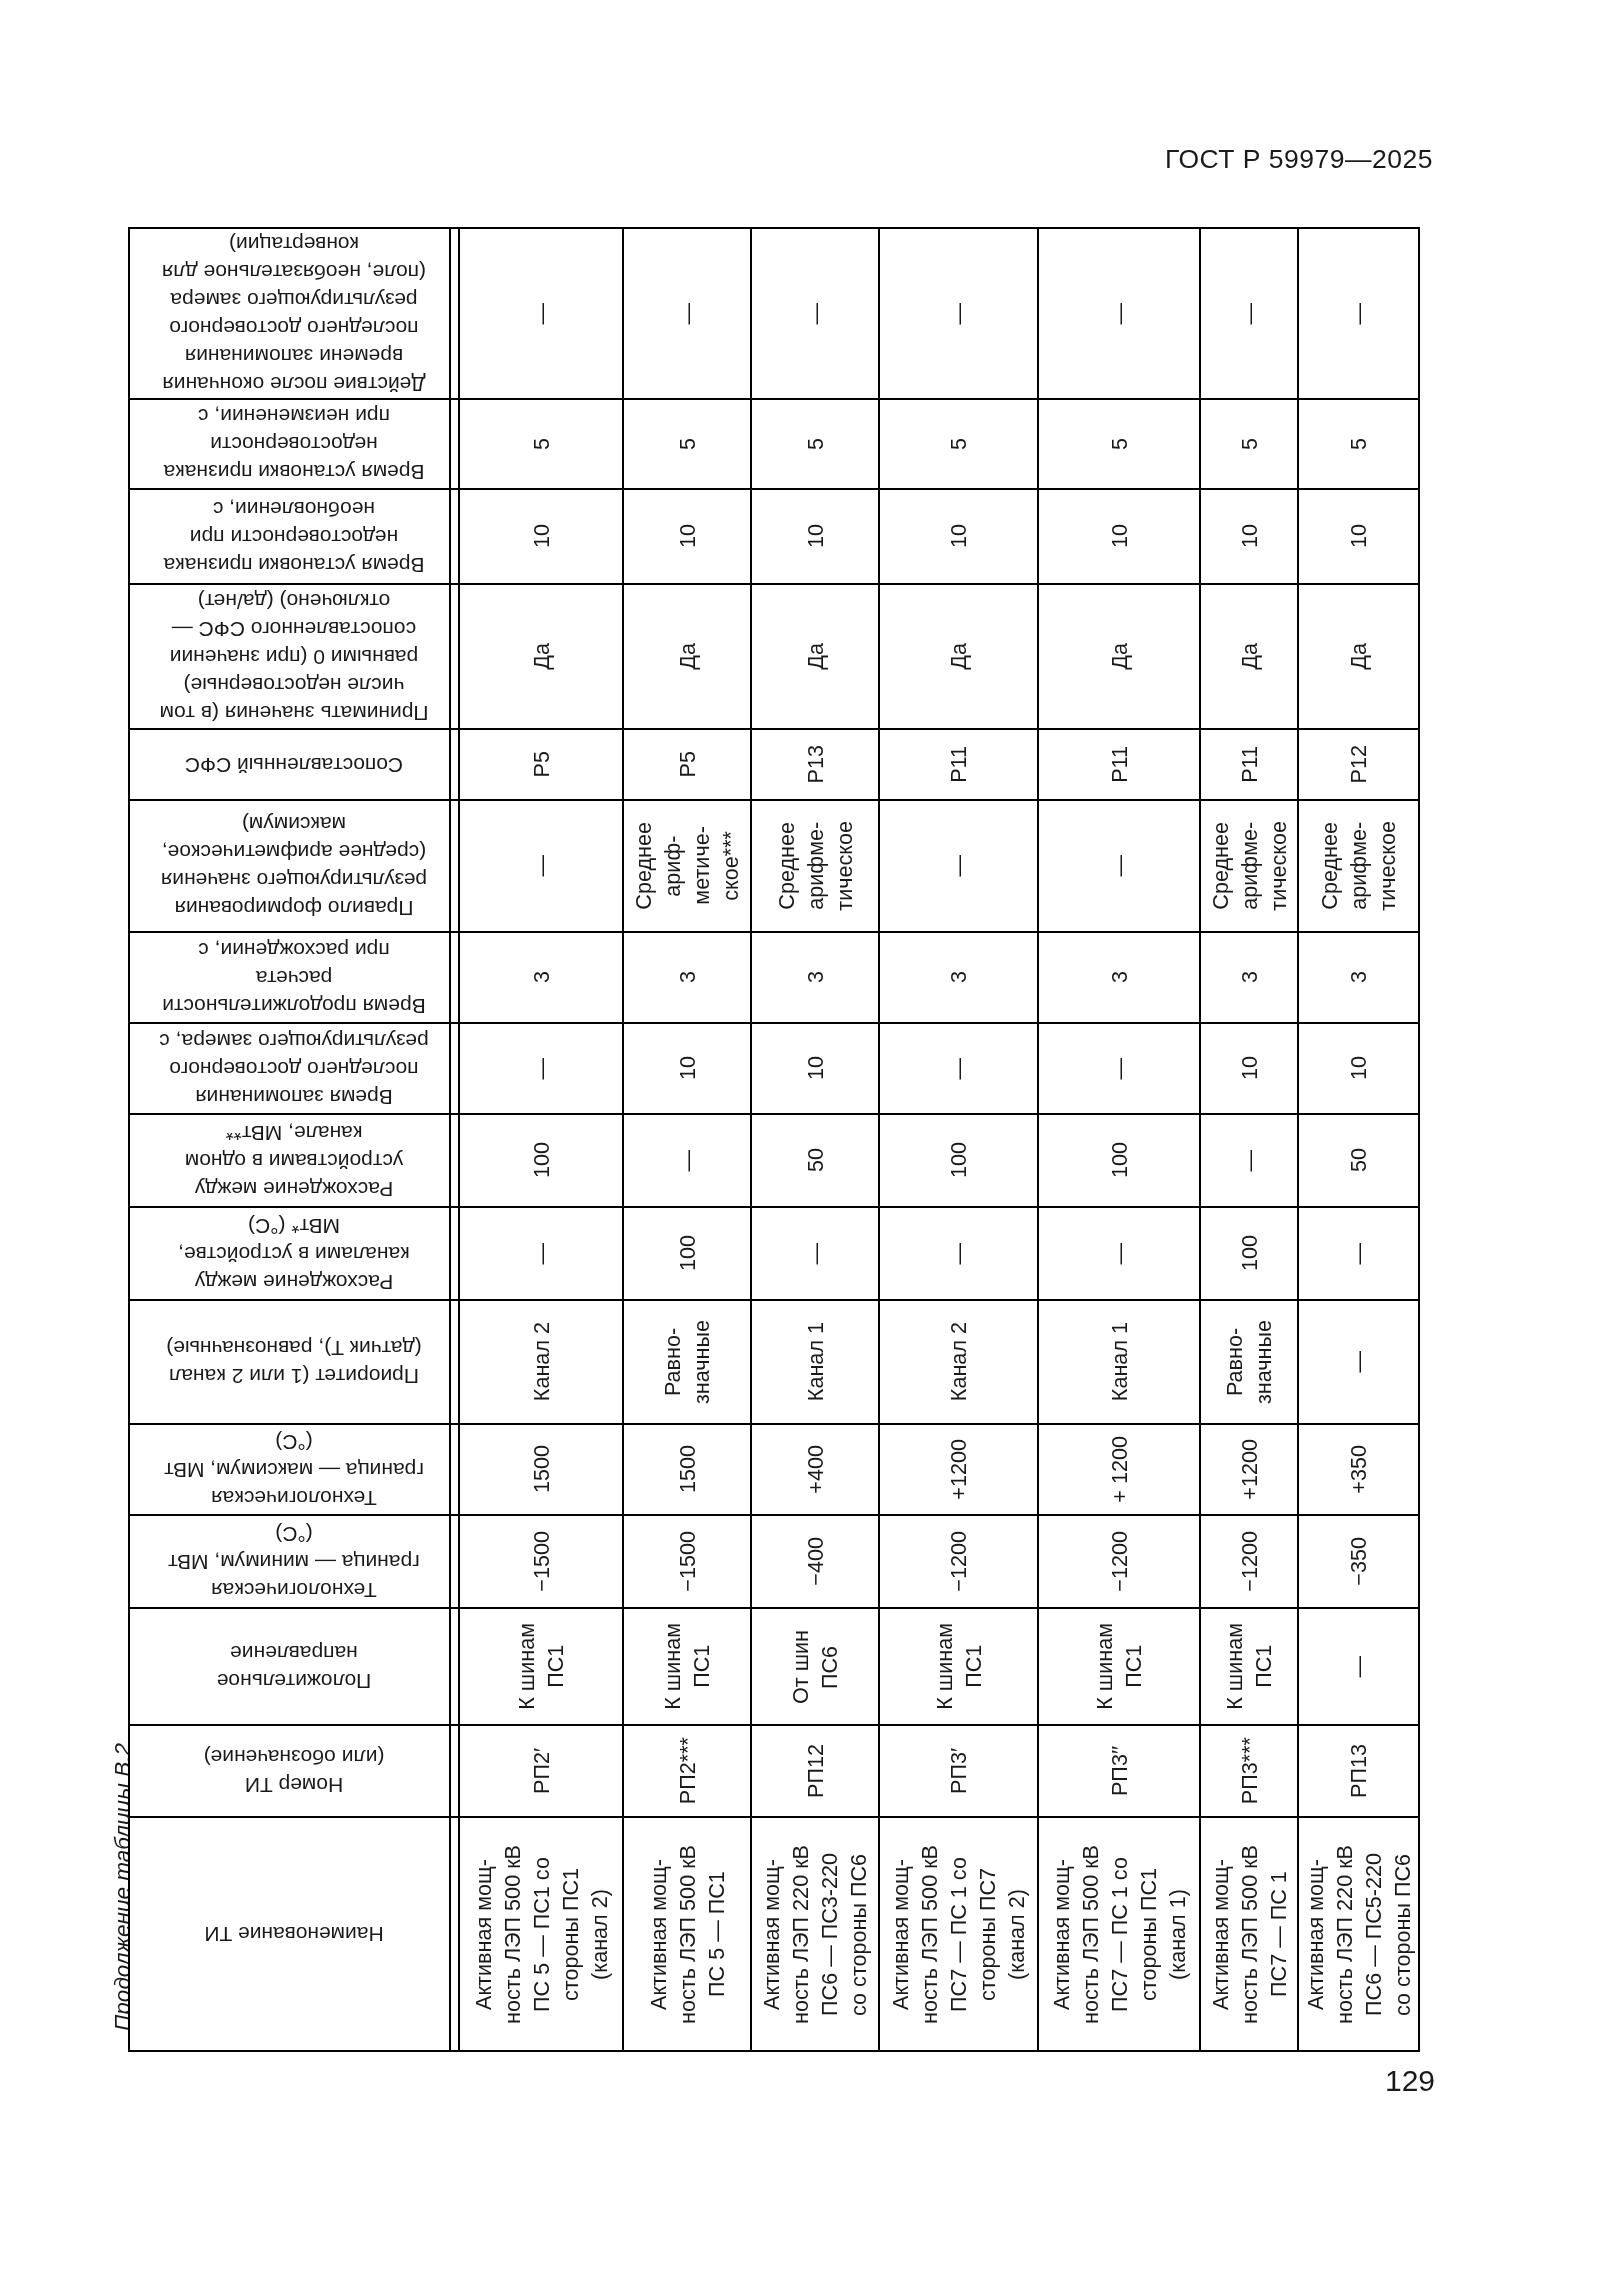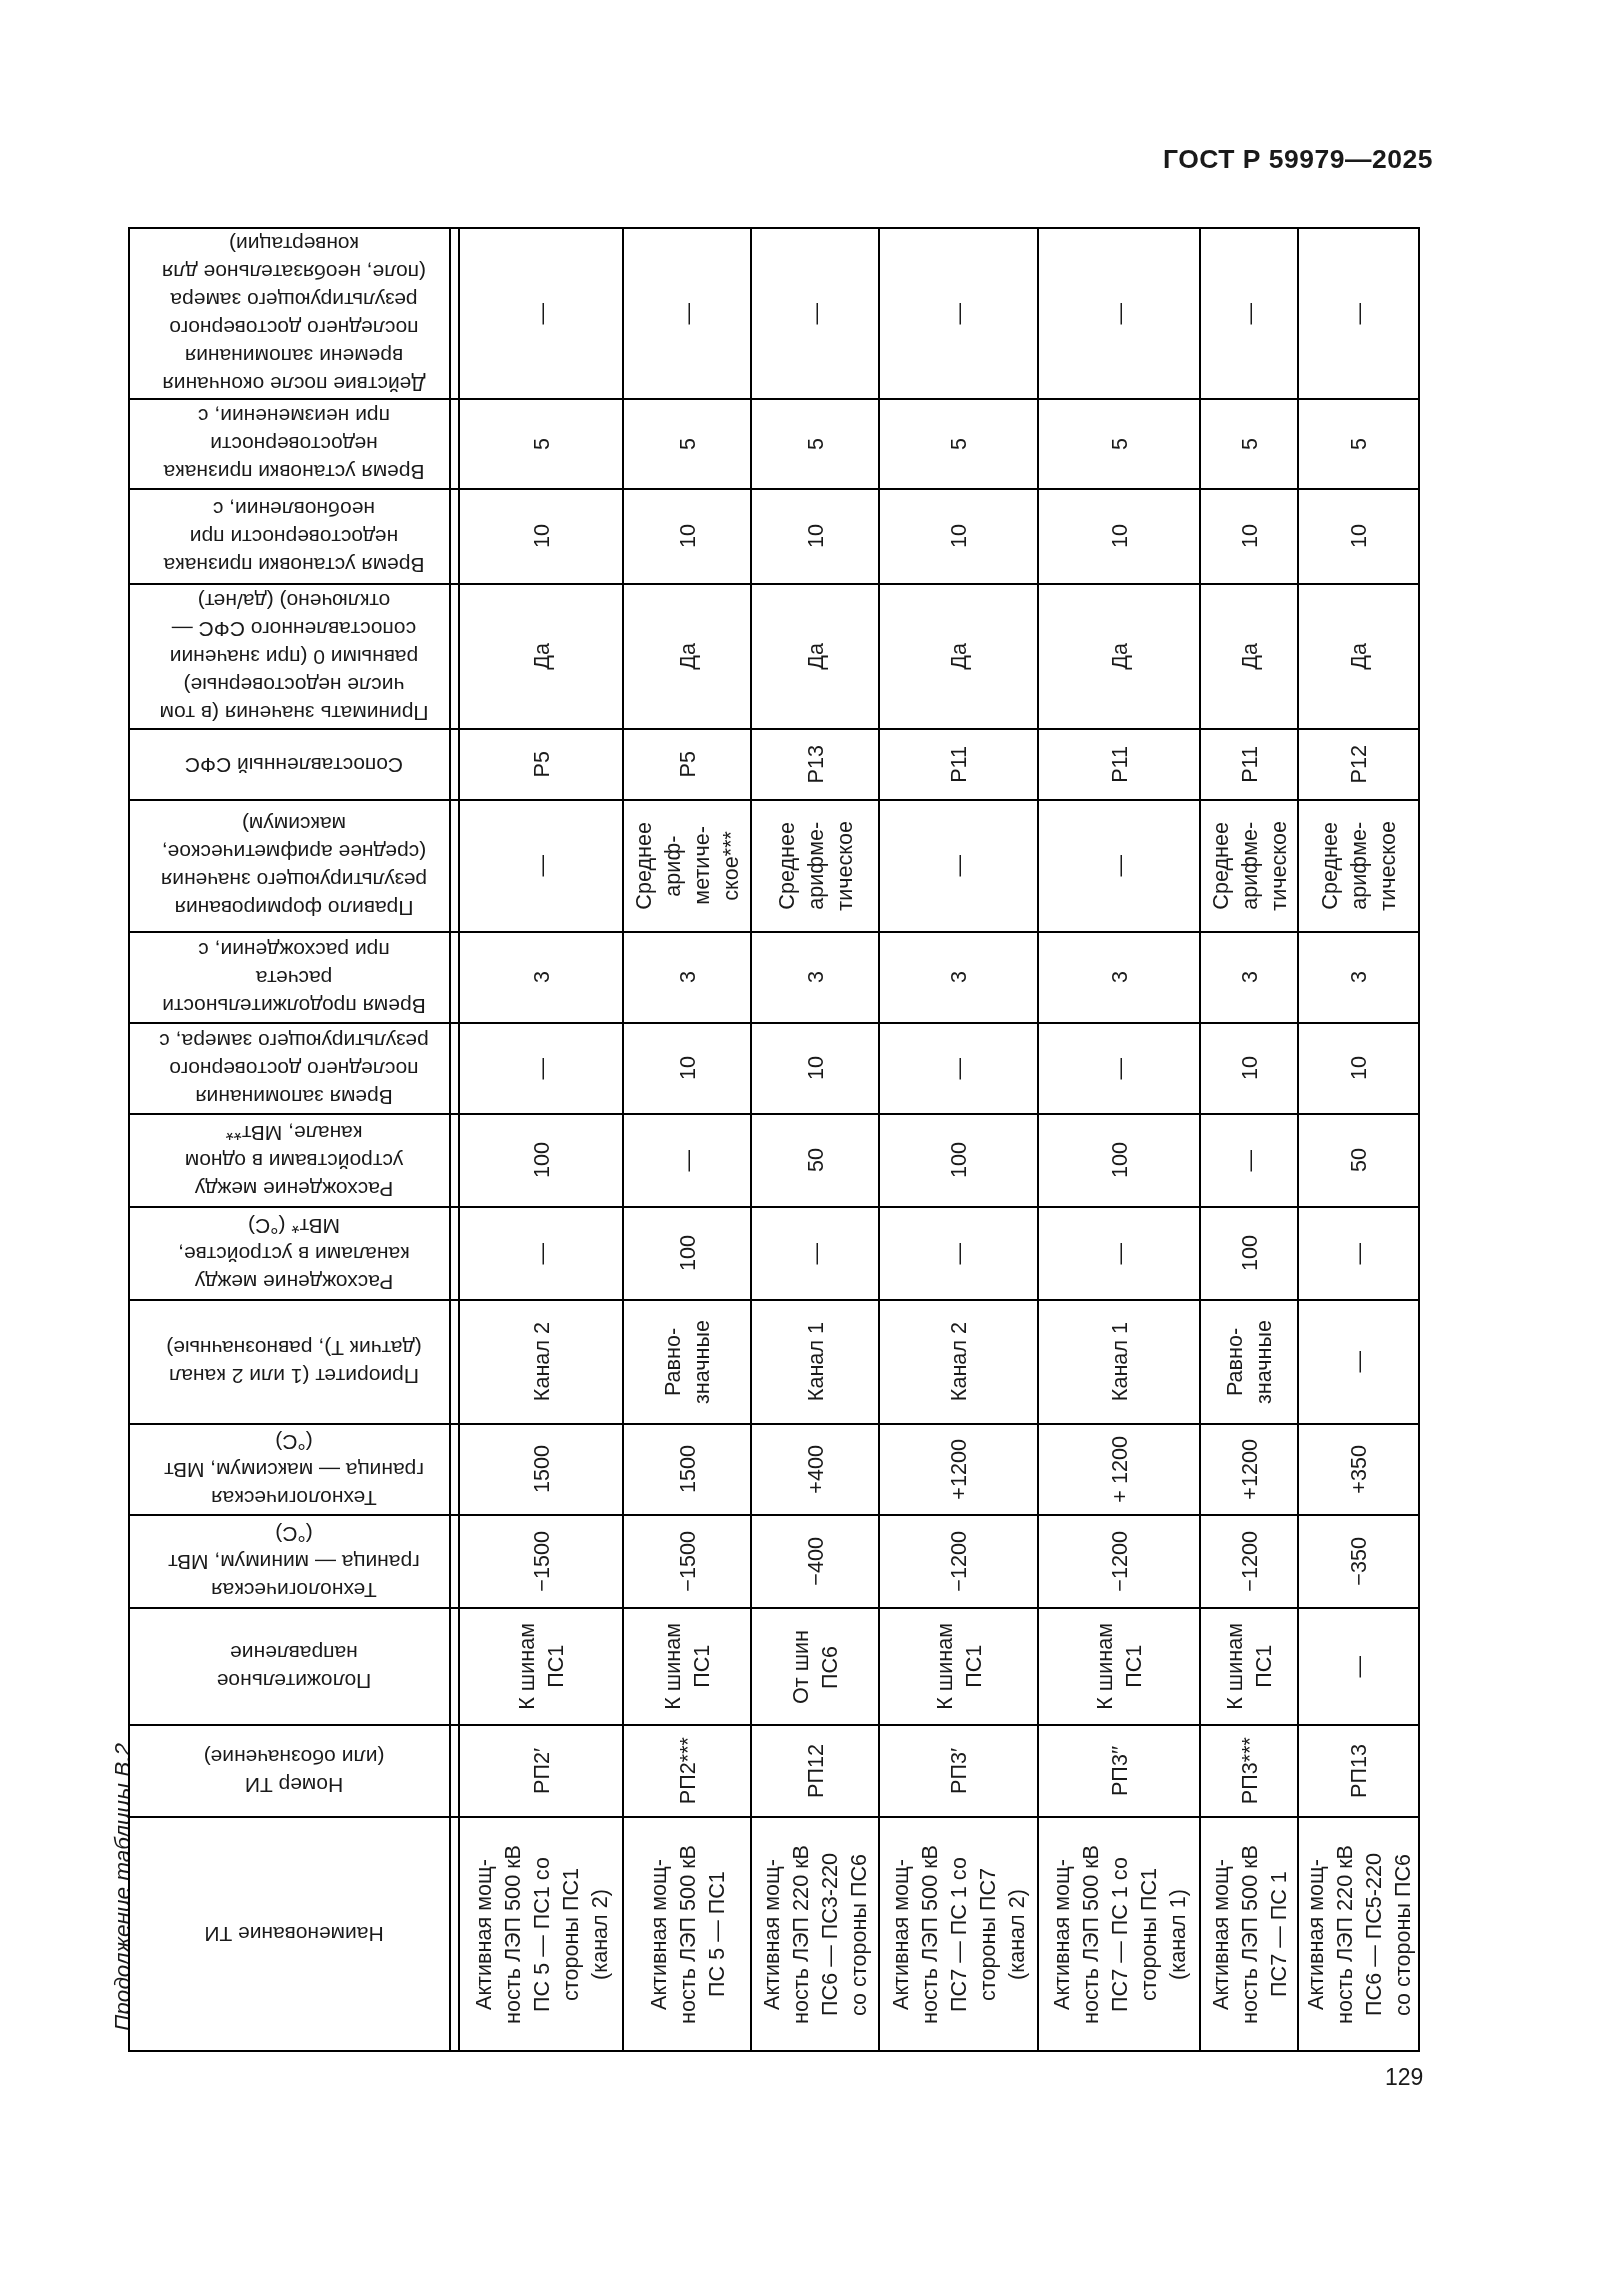--- a/index.html
+++ b/index.html
@@ -7,38 +7,38 @@
     position: relative;
     width: 1621px; height: 2293px;
     background: #ffffff;
     font-family: "Liberation Sans", "DejaVu Sans", sans-serif;
     color: #1a1a1a;
     overflow: hidden;
   }
   .doc-header {
     position: absolute;
     top: 144px; left: 1157px; width: 276px;
-    font-size: 26.5px; font-weight: bold;
+    font-size: 26.5px; font-weight: normal;
     letter-spacing: 0.5px;
     text-align: right;
     white-space: nowrap;
   }
   .continuation {
     position: absolute;
     left: 110px; top: 1743px;
     writing-mode: vertical-rl;
     transform: rotate(180deg);
     font-style: italic;
     font-size: 22.5px;
     white-space: nowrap;
   }
   .page-number {
     position: absolute;
     top: 2064px; left: 1385px;
-    font-size: 23px;
+    font-size: 30px;
   }
   .gtable {
     position: absolute;
     left: 128px; top: 227px;
     display: grid;
     grid-template-columns: 330px 164px 128px 128px 159px 162px 98px 119px;
     grid-template-rows: 171px 90px 95px 145px 71px 132px 91px 91px 93px 93px 124px 91px 93px 117px 92px 232px;
     border: 2.9px solid #000;
     background: #fff;
   }

